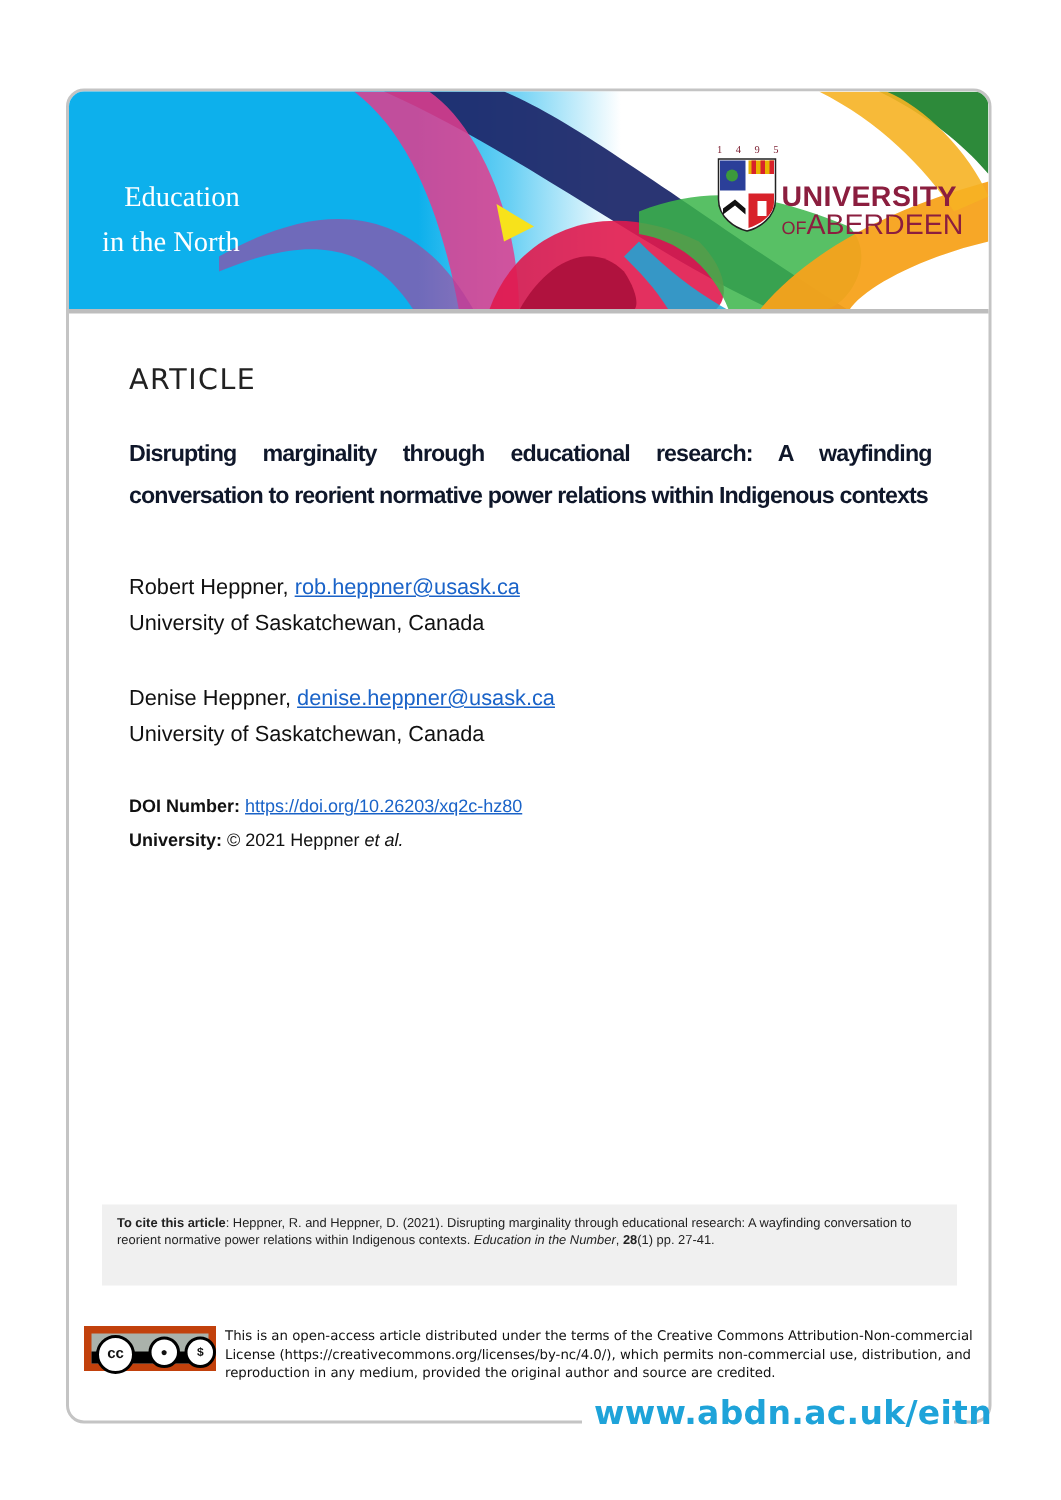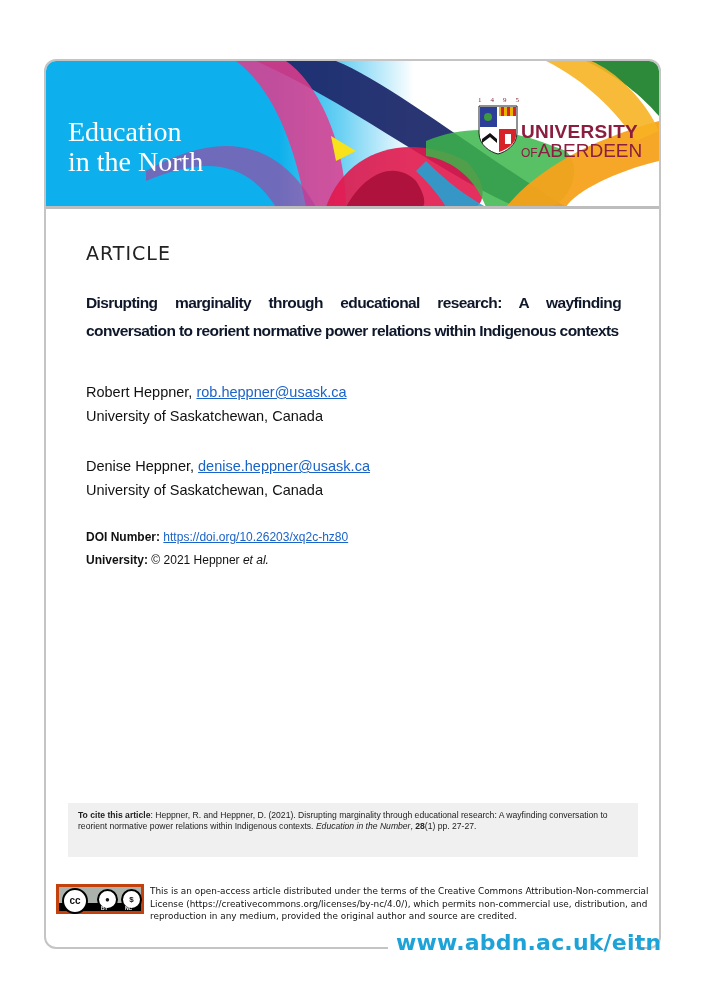--- a/index.html
+++ b/index.html
@@ -15,21 +15,21 @@
 
   .banner {
     position: absolute; left: 46px; top: 61px; width: 613px; height: 146px;
     border-radius: 10px 10px 0 0; overflow: hidden;
     background: linear-gradient(90deg, #0db0ec 0%, #0db0ec 38%, #6ad0f4 48%, #ffffff 60%, #ffffff 100%);
   }
   .banner-bottom { position: absolute; left: 46px; top: 206px; width: 613px; height: 3px; background: #bdbdbd; }
 
   .journal-title {
     position: absolute; left: 22px; top: 56px; color: #ffffff;
-    font-family: "Liberation Serif", "DejaVu Serif", serif; font-size: 28px; line-height: 30px; font-weight: normal;
+    font-family: "Liberation Serif", "DejaVu Serif", serif; font-size: 19px; line-height: 30px; font-weight: normal; text-align: right;
   }
 
   .swirl { position: absolute; left: 0; top: 0; }
 
   .logo { position: absolute; left: 432px; top: 35px; width: 170px; height: 70px; }
   .year { position: absolute; left: 0; top: 0; font-family: "Liberation Serif", serif; font-size: 7px; letter-spacing: 9px; color: #7a1d2f; }
   .shield { position: absolute; left: 0; top: 9px; width: 40px; height: 50px; }
   .uni-name { position: absolute; left: 43px; top: 26px; color: #8b1e3f; font-family: "Liberation Sans", sans-serif; line-height: 19px; }
   .uni-name .l1 { font-size: 19px; letter-spacing: 0.3px; display: block; font-weight: bold; }
   .uni-name .l2 { font-size: 19px; display: block; }
@@ -49,21 +49,21 @@
 
   .meta { position: absolute; left: 86px; font-size: 12px; line-height: 18px; color: #111; }
   .meta b { font-weight: bold; }
   .meta a { color: #1a63c8; text-decoration: underline; }
 
   .cite-box {
     position: absolute; left: 68px; top: 803px; width: 570px; height: 54px; background: #f0f0f0;
     box-sizing: border-box; padding: 7px 10px; font-size: 8.6px; line-height: 11px; color: #222;
   }
 
-  .cc-badge { position: absolute; left: 56px; top: 884px; width: 88px; height: 30px; background: #aab2ab; border: 3px solid #c2410c; box-sizing: border-box; }
+  .cc-badge { position: absolute; left: 56px; top: 884px; width: 88px; height: 30px; background: #aab2ab; border: 5px solid #c2410c; box-sizing: border-box; }
   .cc-badge .black { position: absolute; left: 0; bottom: 0; width: 100%; height: 8px; background: #000; }
   .cc-circle { position: absolute; top: 2px; width: 21px; height: 21px; border-radius: 50%; background: #fff; border: 2px solid #000; box-sizing: border-box; font-size: 8px; font-weight: bold; text-align: center; line-height: 17px; }
   .cc-lbl { position: absolute; bottom: 0px; font-size: 5px; color: #fff; font-weight: bold; }
 
   .license {
     position: absolute; left: 150px; top: 885px; width: 510px; font-family: "DejaVu Sans", sans-serif;
     font-size: 8.9px; line-height: 12.5px; color: #111;
   }
   .site-url {
     position: absolute; left: 396px; top: 930px; font-family: "DejaVu Sans", sans-serif;
@@ -132,21 +132,21 @@
 </div>
 
 <div class="meta" style="top:528px;text-align:right;">
   <b>DOI Number:</b> <a href="#">https://doi.org/10.26203/xq2c-hz80</a>
 </div>
 <div class="meta" style="top:551px;">
   <b>University:</b><span> © 2021 Heppner </span><i>et al.</i>
 </div>
 
 <div class="cite-box">
-  <b>To cite this article</b><span>: Heppner, R. and Heppner, D. (2021). Disrupting marginality through educational research: A wayfinding conversation to reorient normative power relations within Indigenous contexts. </span><i>Education in the Number</i><span>, </span><b>28</b><span>(1) pp. 27-27.</span>
+  <b>To cite this article</b><span>: Heppner, R. and Heppner, D. (2021). Disrupting marginality through educational research: A wayfinding conversation to reorient normative power relations within Indigenous contexts. </span><i>Education in the Number</i><span>, </span><b>28</b><span>(1) pp. 27-41.</span>
 </div>
 
 <div class="cc-badge">
   <div class="black"></div>
   <div class="cc-circle" style="left:3px; width:26px; height:26px; top:1px; line-height:22px; font-size:10px;">cc</div>
   <div class="cc-circle" style="left:38px;">●</div>
   <div class="cc-circle" style="left:62px;">$</div>
   <span class="cc-lbl" style="left:42px;">BY</span>
   <span class="cc-lbl" style="left:66px;">NC</span>
 </div>

